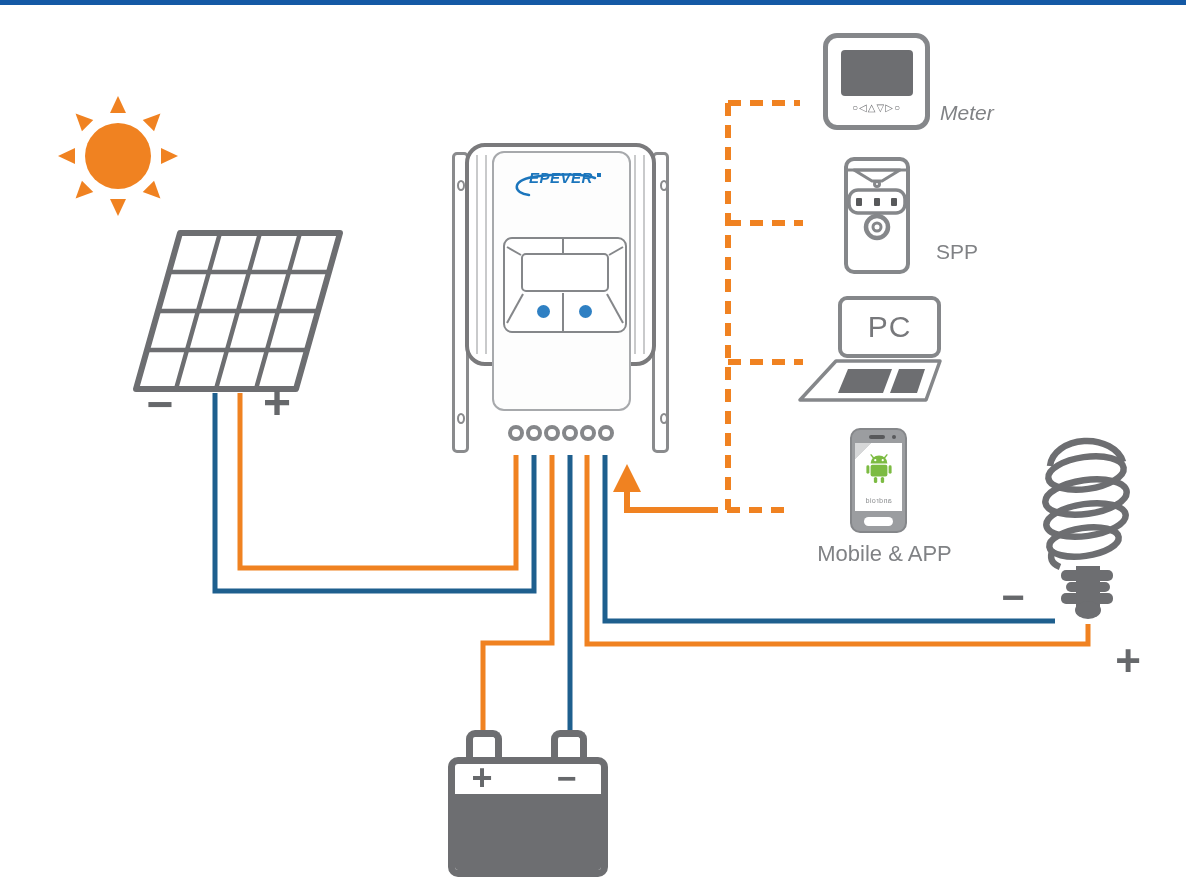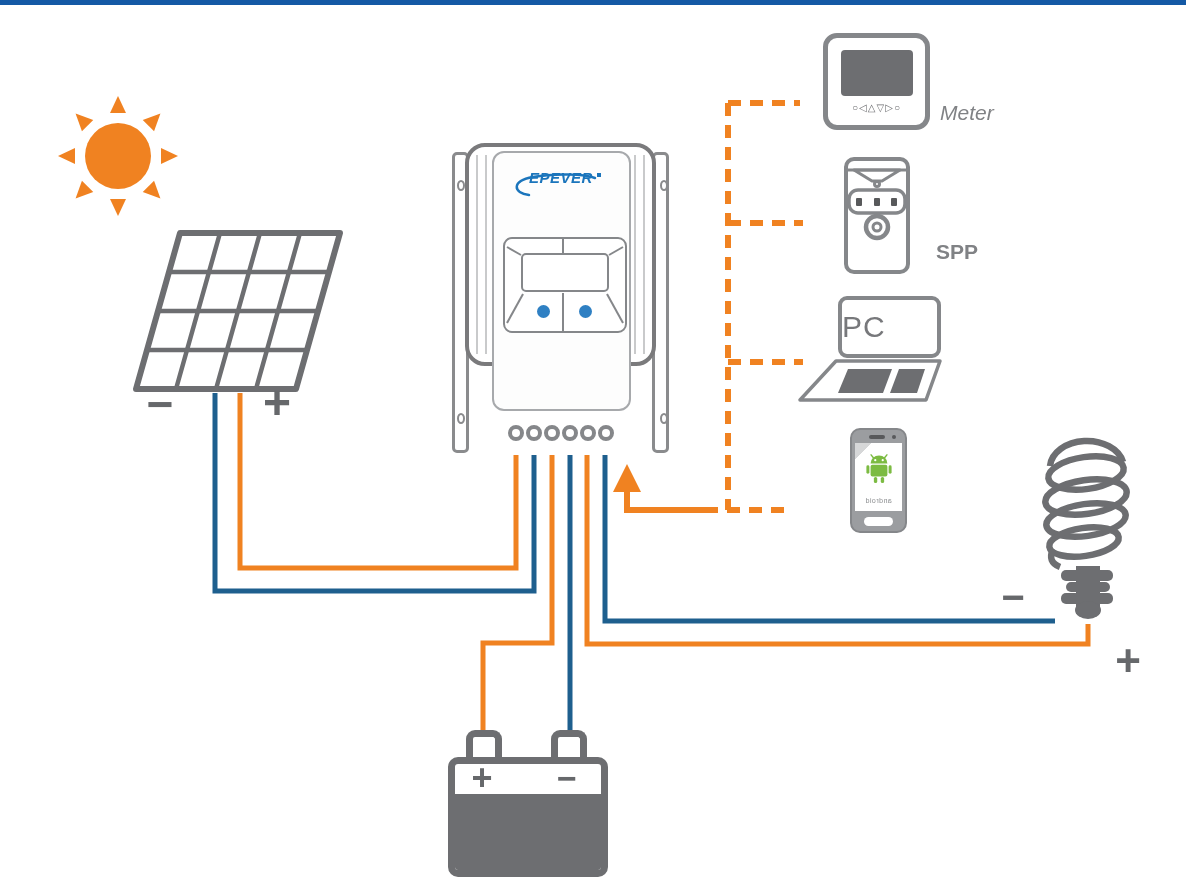--- a/index.html
+++ b/index.html
@@ -25,21 +25,21 @@
   .meter{left:823px;top:33px;width:107px;height:97px;border:5px solid #85878a;border-radius:14px;background:#fff;}
   .meter-screen{position:absolute;left:13px;top:12px;width:72px;height:46px;background:var(--c-outline);border-radius:4px;}
   .meter-btns{position:absolute;left:0;top:64px;width:97px;text-align:center;font-size:10px;letter-spacing:1px;color:var(--c-outline);}
   
   .lbl{position:absolute;z-index:2;color:var(--c-label_text);font-size:21px;}
   .sign{position:absolute;z-index:3;transform:translate(-50%,-50%);font-weight:bold;color:var(--c-sign_gray);line-height:1;}
   
   .spp{left:843px;top:156px;width:70px;height:120px;}
   
   .pc-screen{left:838px;top:296px;width:103px;height:62px;border:4px solid #85878a;border-radius:9px;background:#fff;
-             display:flex;align-items:center;justify-content:flex-start;font-size:30px;letter-spacing:1px;color:#77787b;}
+             display:flex;align-items:center;justify-content:center;font-size:30px;letter-spacing:1px;color:#77787b;}
   .pc-base{left:795px;top:355px;width:150px;height:50px;}
   
   .phone{left:850px;top:428px;width:57px;height:105px;background:#9b9da0;border:2px solid #85878a;border-radius:10px;}
   .ph-speaker{position:absolute;left:17px;top:5px;width:16px;height:4px;background:#58595b;border-radius:2px;}
   .ph-cam{position:absolute;left:40px;top:5px;width:4px;height:4px;background:#58595b;border-radius:50%;}
   .ph-screen{position:absolute;left:3px;top:13px;width:47px;height:68px;
              background:linear-gradient(135deg,#d6d7d8 0 14%,#ffffff 14.5%);text-align:center;}
   .ph-home{position:absolute;left:12px;bottom:5px;width:29px;height:9px;background:#fff;border-radius:5px;}
   .android-word{display:inline-block;transform:scaleX(-1);font-size:7px;color:#8a8c8e;letter-spacing:.5px;}
   
@@ -178,21 +178,21 @@
         <circle cx="34" cy="71" r="11" stroke-width="4.5"></circle>
         <circle cx="34" cy="71" r="4" stroke-width="3"></circle>
       </g>
       <g fill="#58595b">
         <rect x="13" y="42" width="6" height="8" rx="1"></rect>
         <rect x="31" y="42" width="6" height="8" rx="1"></rect>
         <rect x="48" y="42" width="6" height="8" rx="1"></rect>
       </g>
     </svg>
   </div>
-  <div class="lbl" style="left:936px;top:240px;font-weight:bold;">SPP</div>
+  <div class="lbl" style="left:936px;top:240px;">SPP</div>
 
   <div class="dev pc-screen">
     <span>PC</span>
   </div>
   <div class="dev pc-base">
     <svg width="150" height="50" viewBox="0 0 150 50">
       <polygon points="41,6 145,6 131,45 5,45" fill="#ffffff" stroke="#85878a" stroke-width="3.5" stroke-linejoin="round"></polygon>
       <polygon points="53,14 97,14 88,38 43,38" style="fill:var(--c-outline)"></polygon>
       <polygon points="104,14 130,14 122,38 95,38" style="fill:var(--c-outline)"></polygon>
     </svg>
@@ -215,20 +215,21 @@
           <path d="M9,4 L6.5,0.8"></path>
             <path d="M21,4 L23.5,0.8"></path>
         </g>
         <circle cx="11" cy="6.5" r="1.2" fill="#ffffff"></circle>
         <circle cx="19" cy="6.5" r="1.2" fill="#ffffff"></circle>
       </svg>
       <div><span class="android-word">android</span></div>
     </div>
     <div class="ph-home"></div>
   </div>
+  <div class="lbl" style="left:797px;top:541px;width:175px;text-align:center;font-size:22px;">Mobile &amp; APP</div>
 
   <div class="dev bat-term" style="left:466px;top:730px;"></div>
   <div class="dev bat-term" style="left:551px;top:730px;"></div>
   <div class="dev battery">
     <div class="bat-fill"></div>
   </div>
 
   <div class="sign" style="left:160px;top:404px;font-size:46px;">−</div>
   <div class="sign" style="left:277px;top:403px;font-size:48px;">+</div>
   <div class="sign" style="left:482px;top:778px;font-size:36px;">+</div>

